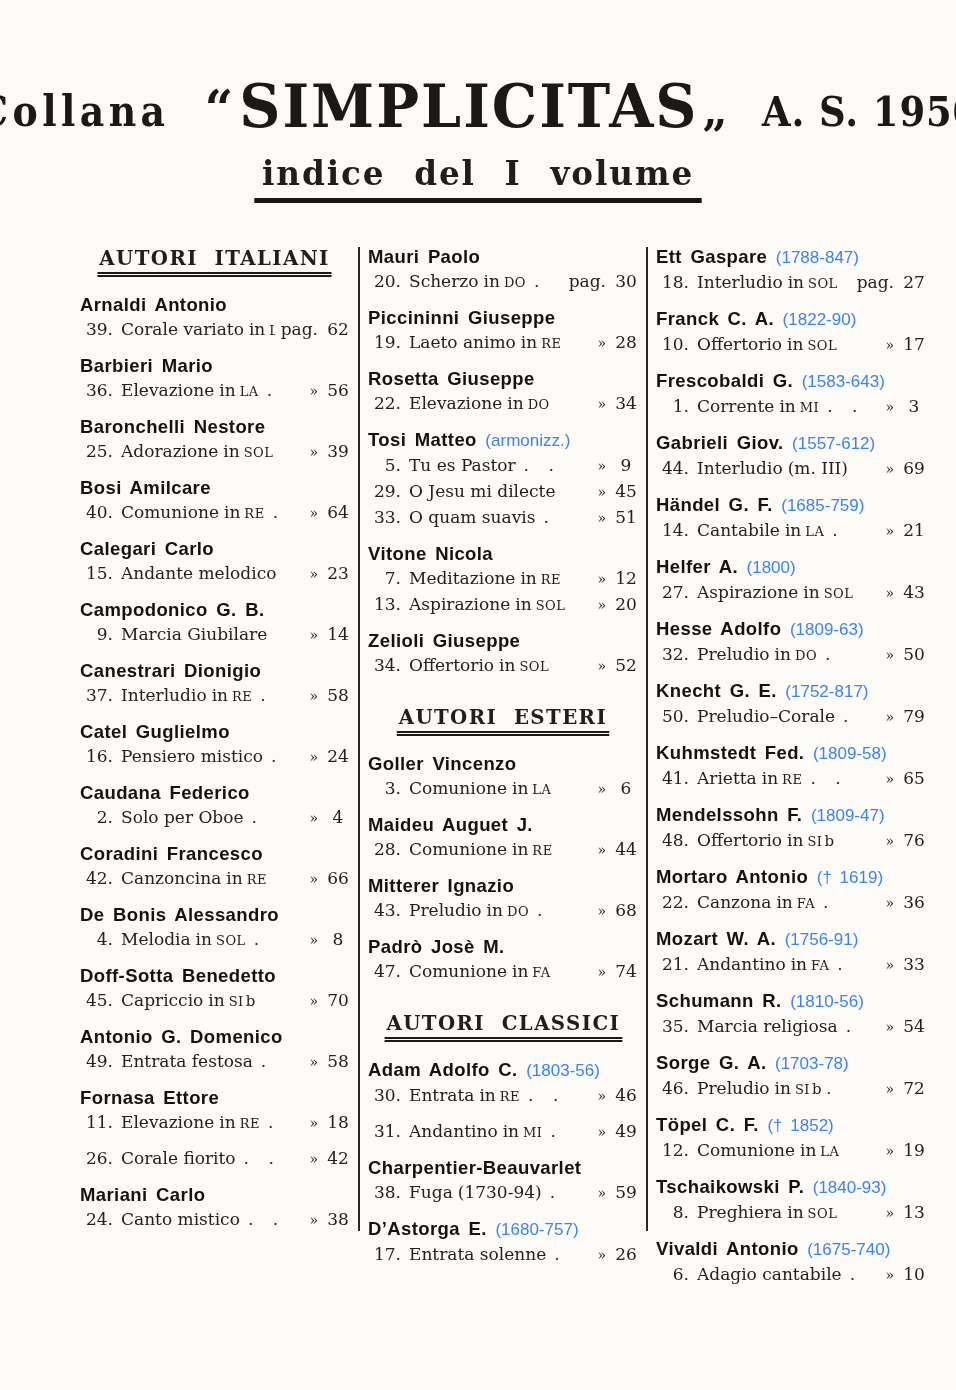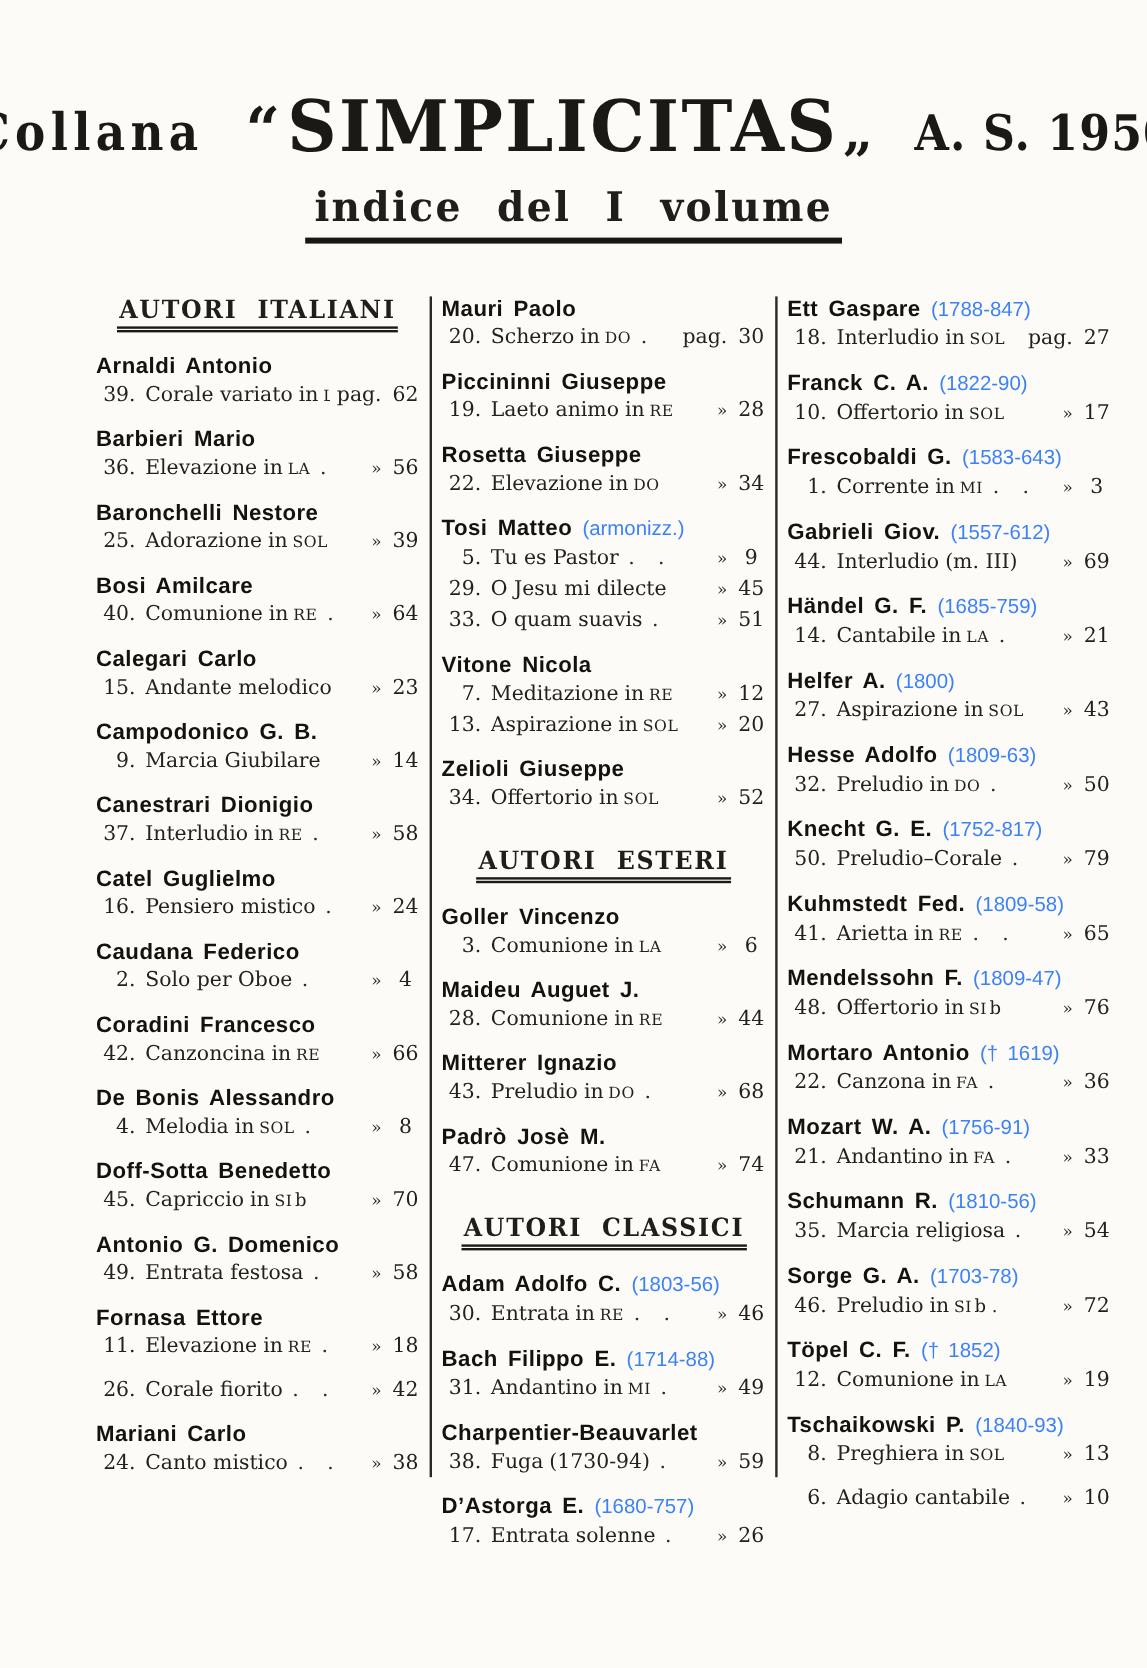--- a/index.html
+++ b/index.html
@@ -379,21 +379,20 @@
         <div class="author">
           <div class="author-name"><span class="nm">Adam Adolfo C.</span> <span class="dates">(1803-56)</span></div>
           <div class="piece">
             <span class="p-num">30.</span>
             <span class="p-mid"><span class="p-title">Entrata</span><span class="p-conn">in</span><span class="p-key">RE</span><span class="p-dots">. .</span></span>
             <span class="p-ref guill">»</span>
             <span class="p-page">46</span>
           </div>
         </div>
         <div class="author">
-          <div class="author-name"><span class="nm">Bach Filippo E.</span> <span class="dates">(1714-88)</span></div>
           <div class="piece">
             <span class="p-num">31.</span>
             <span class="p-mid"><span class="p-title">Andantino</span><span class="p-conn">in</span><span class="p-key">MI</span><span class="p-dots">.</span></span>
             <span class="p-ref guill">»</span>
             <span class="p-page">49</span>
           </div>
         </div>
         <div class="author">
           <div class="author-name"><span class="nm">Charpentier-Beauvarlet</span></div>
           <div class="piece">
@@ -553,20 +552,21 @@
         <div class="author">
           <div class="author-name"><span class="nm">Tschaikowski P.</span> <span class="dates">(1840-93)</span></div>
           <div class="piece">
             <span class="p-num">8.</span>
             <span class="p-mid"><span class="p-title">Preghiera</span><span class="p-conn">in</span><span class="p-key">SOL</span></span>
             <span class="p-ref guill">»</span>
             <span class="p-page">13</span>
           </div>
         </div>
         <div class="author">
+          <div class="author-name"><span class="nm">Vivaldi Antonio</span> <span class="dates">(1675-740)</span></div>
           <div class="piece">
             <span class="p-num">6.</span>
             <span class="p-mid"><span class="p-title">Adagio cantabile</span><span class="p-dots">.</span></span>
             <span class="p-ref guill">»</span>
             <span class="p-page">10</span>
           </div>
         </div>
       </div>
   </div>
 

